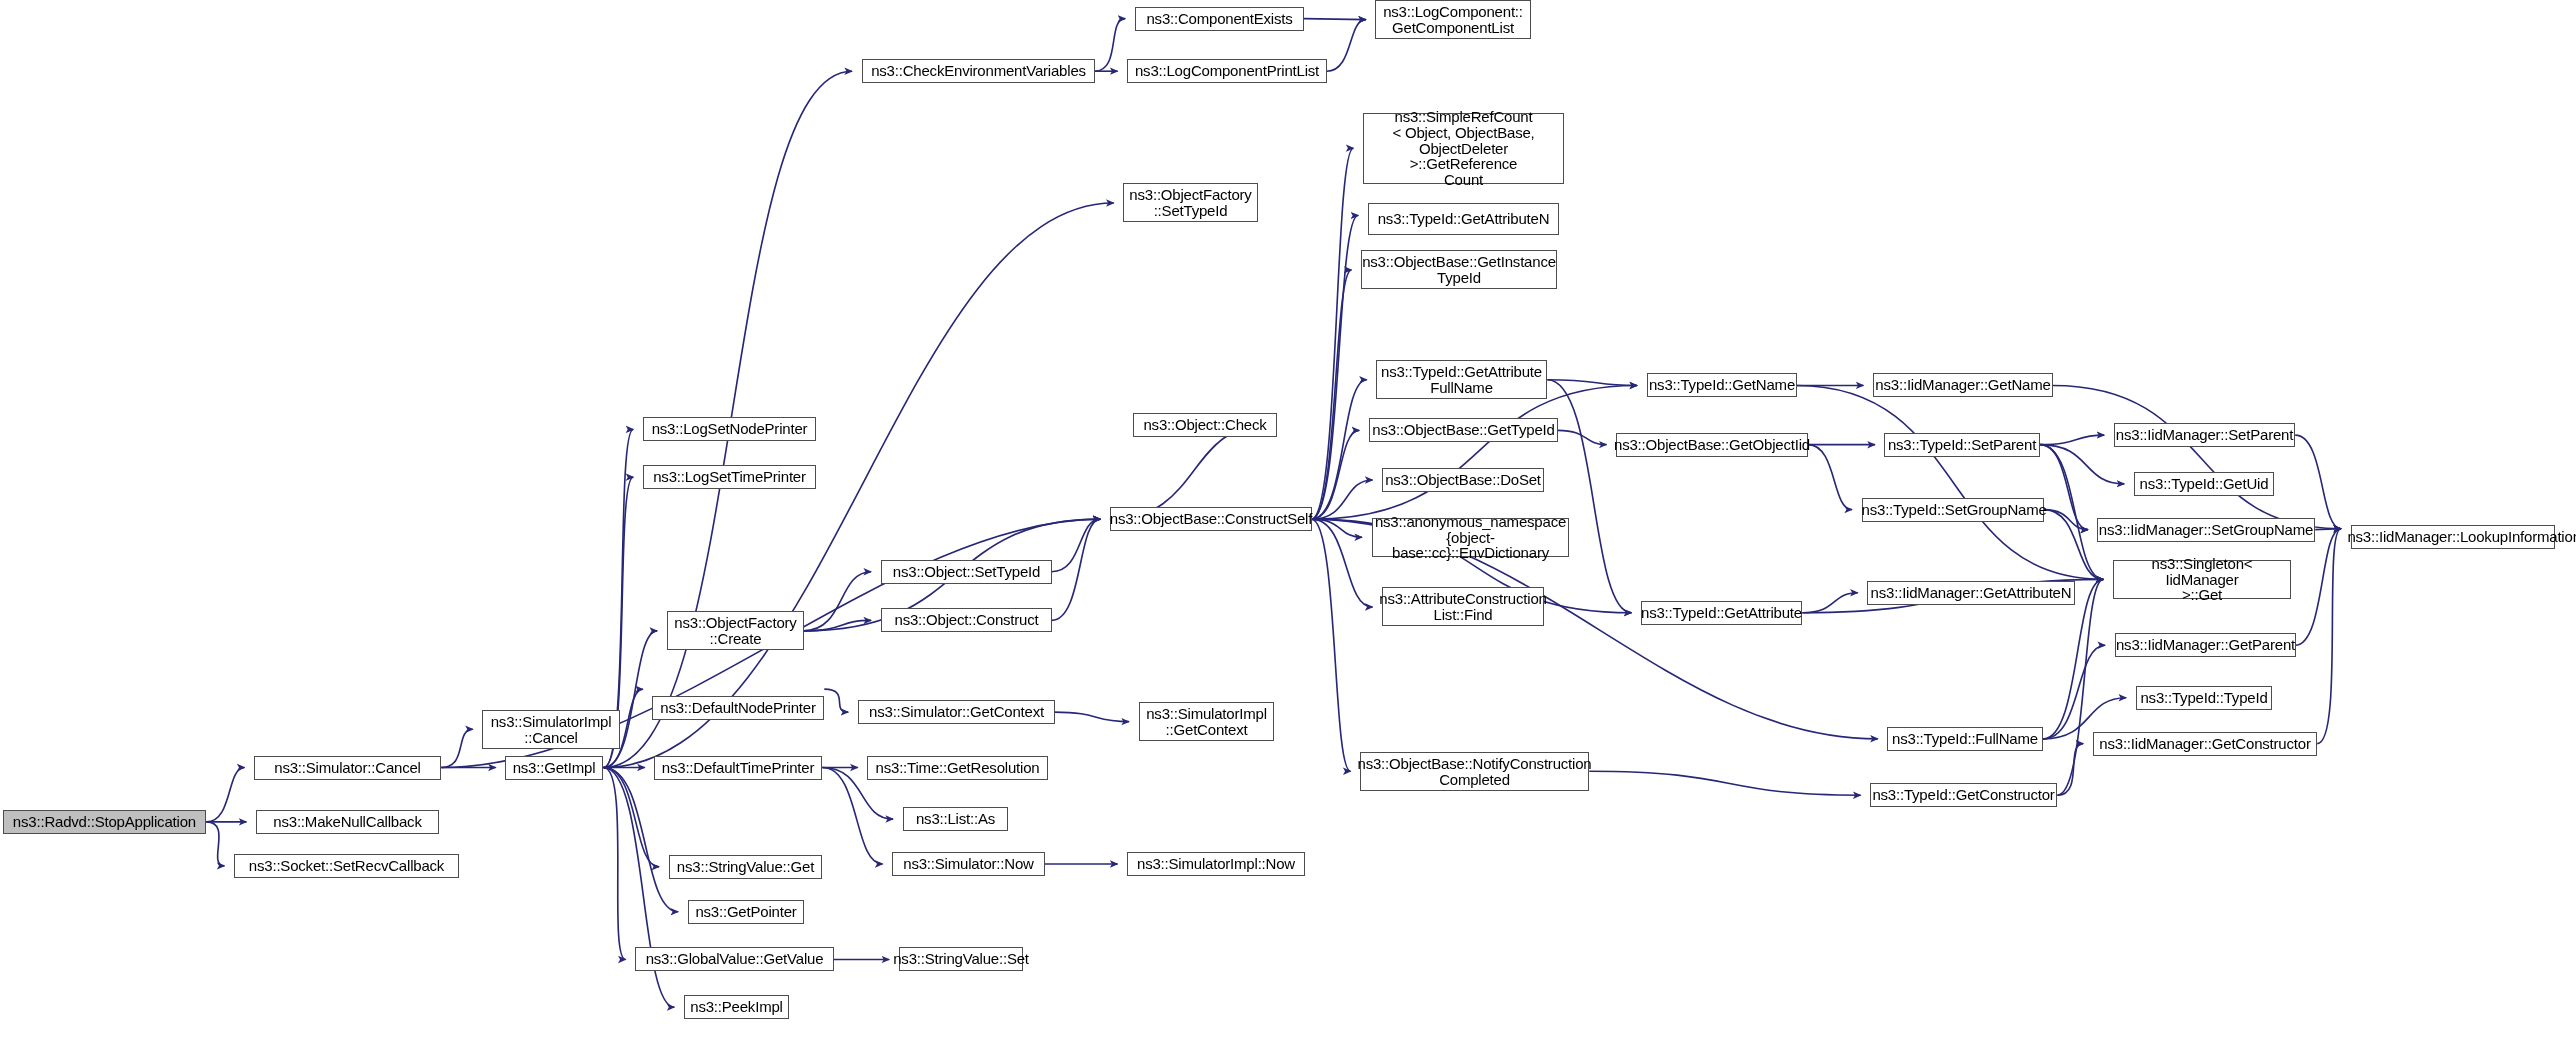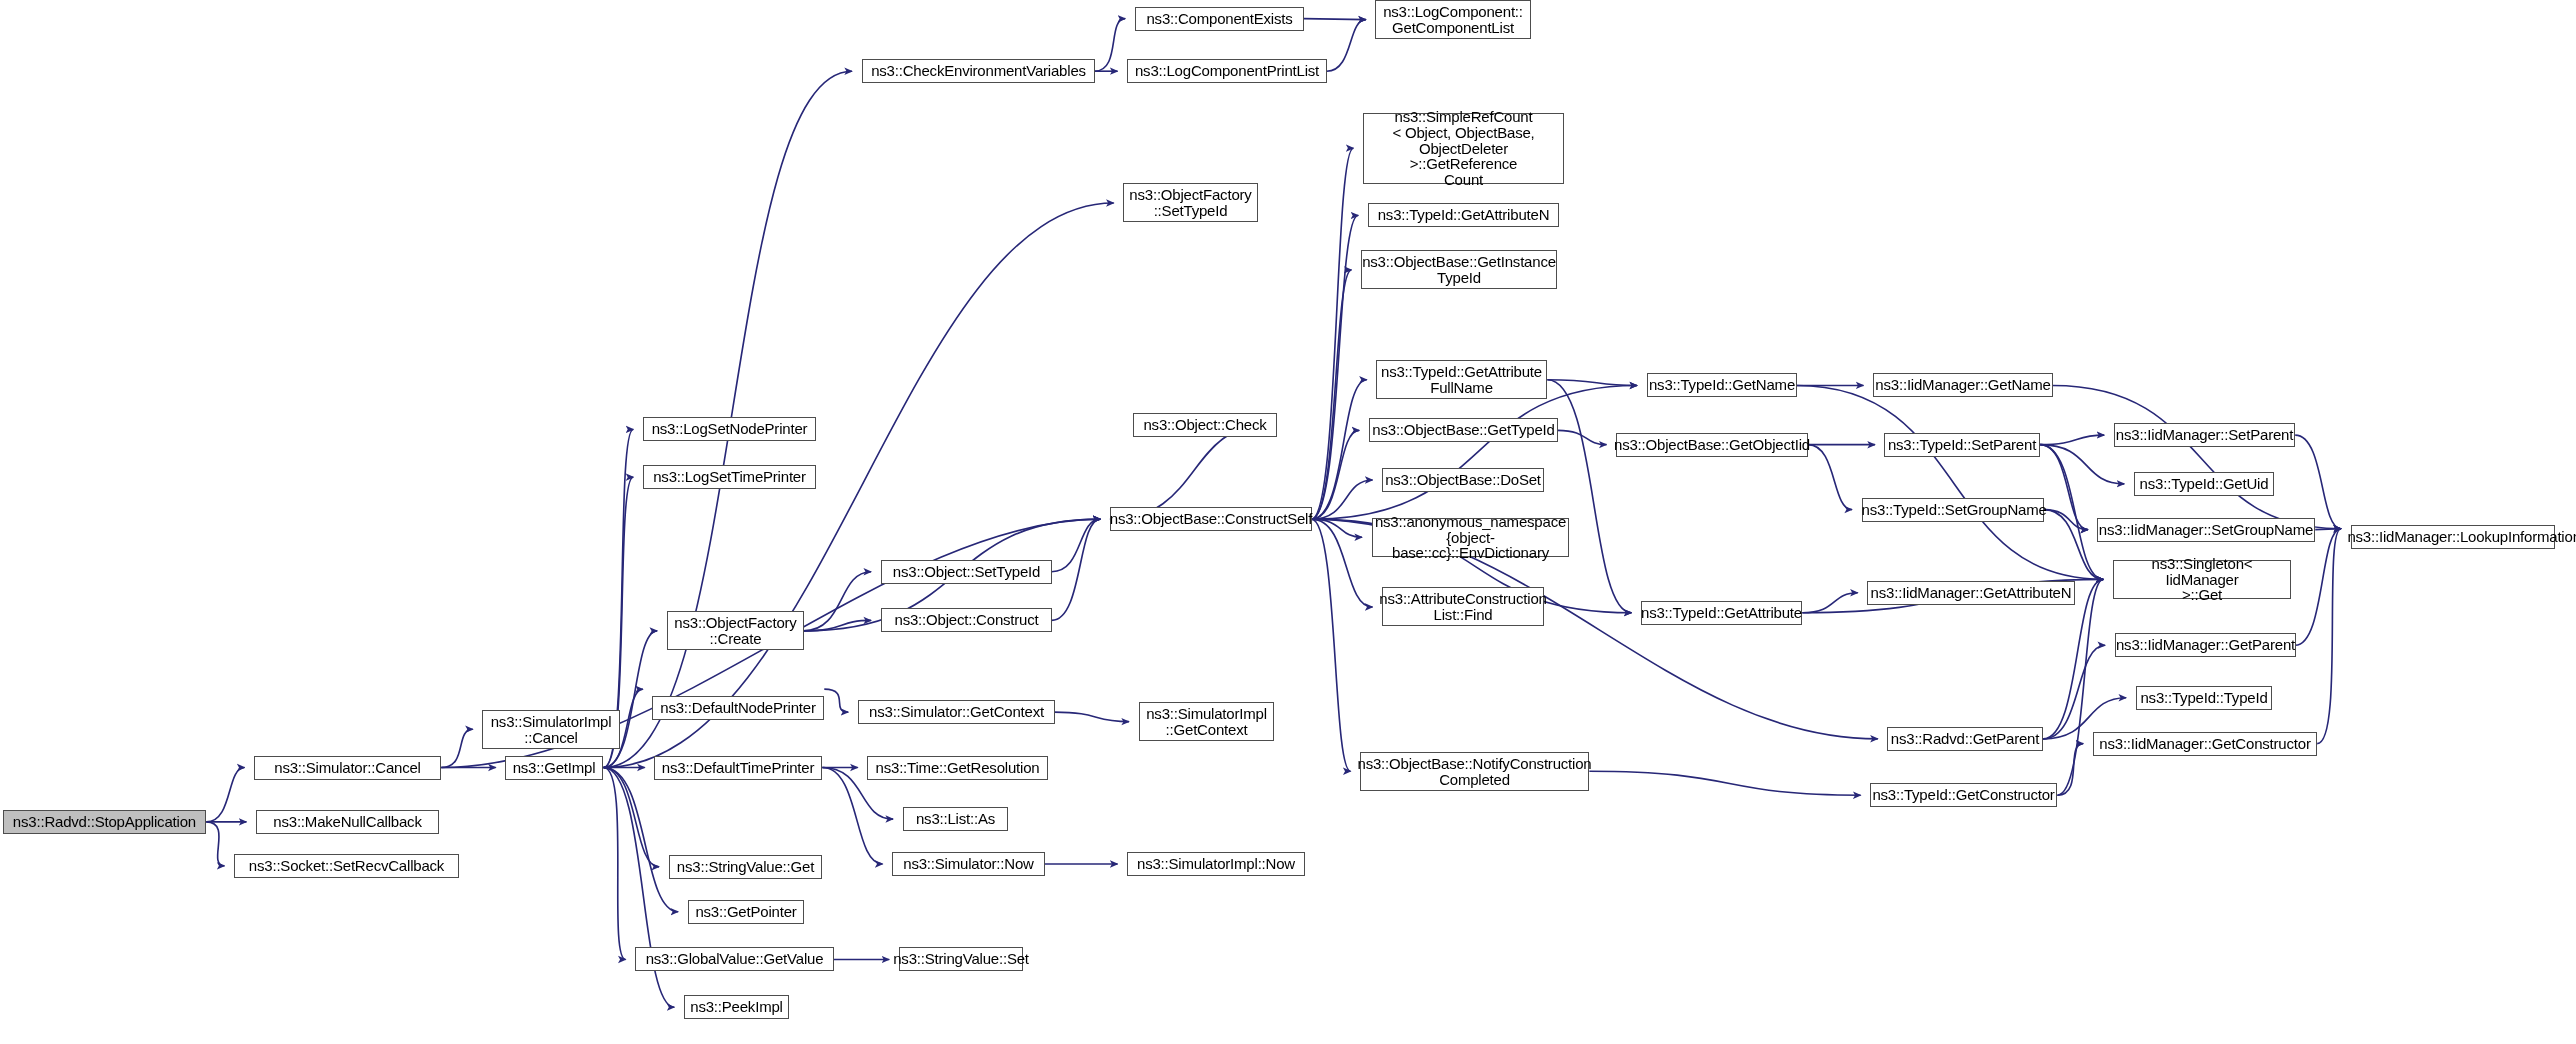--- a/index.html
+++ b/index.html
@@ -152,41 +152,41 @@
 ::SetTypeId</div>
       <div class="node thick" style="left: 1133px; top: 413px; width: 144px; height: 24px;">ns3::Object::Check</div>
       <div class="node thick" style="left: 1110px; top: 507px; width: 202px; height: 24px;">ns3::ObjectBase::ConstructSelf</div>
       <div class="node thick" style="left: 1139px; top: 702px; width: 135px; height: 39px;">ns3::SimulatorImpl
 ::GetContext</div>
       <div class="node thick" style="left: 1127px; top: 852px; width: 178px; height: 24px;">ns3::SimulatorImpl::Now</div>
       <div class="node thick" style="left: 1363px; top: 113px; width: 201px; height: 71px;">ns3::SimpleRefCount
 &lt; Object, ObjectBase,
  ObjectDeleter &gt;::GetReference
 Count</div>
-      <div class="node thick" style="left: 1368px; top: 203px; width: 191px; height: 24px;">ns3::TypeId::GetAttributeN</div>
+      <div class="node thick" style="left: 1368px; top: 203px; width: 191px; height: 32px;">ns3::TypeId::GetAttributeN</div>
       <div class="node thick" style="left: 1361px; top: 250px; width: 196px; height: 39px;">ns3::ObjectBase::GetInstance
 TypeId</div>
       <div class="node thick" style="left: 1376px; top: 360px; width: 171px; height: 39px;">ns3::TypeId::GetAttribute
 FullName</div>
       <div class="node thick" style="left: 1369px; top: 418px; width: 189px; height: 24px;">ns3::ObjectBase::GetTypeId</div>
       <div class="node thick" style="left: 1382px; top: 468px; width: 162px; height: 24px;">ns3::ObjectBase::DoSet</div>
       <div class="node thick" style="left: 1372px; top: 518px; width: 197px; height: 39px;">ns3::anonymous_namespace
 {object-base::cc}::EnvDictionary</div>
       <div class="node thick" style="left: 1382px; top: 587px; width: 162px; height: 39px;">ns3::AttributeConstruction
 List::Find</div>
       <div class="node thick" style="left: 1360px; top: 752px; width: 229px; height: 39px;">ns3::ObjectBase::NotifyConstruction
 Completed</div>
       <div class="node thick" style="left: 1647px; top: 373px; width: 150px; height: 24px;">ns3::TypeId::GetName</div>
       <div class="node thick" style="left: 1616px; top: 433px; width: 192px; height: 24px;">ns3::ObjectBase::GetObjectIid</div>
       <div class="node thick" style="left: 1641px; top: 601px; width: 161px; height: 24px;">ns3::TypeId::GetAttribute</div>
       <div class="node thick" style="left: 1873px; top: 373px; width: 180px; height: 24px;">ns3::IidManager::GetName</div>
       <div class="node thick" style="left: 1884px; top: 433px; width: 156px; height: 24px;">ns3::TypeId::SetParent</div>
       <div class="node thick" style="left: 1862px; top: 498px; width: 182px; height: 24px; padding-left: 6px;">ns3::TypeId::SetGroupName</div>
       <div class="node thick" style="left: 1867px; top: 581px; width: 208px; height: 24px;">ns3::IidManager::GetAttributeN</div>
-      <div class="node thick" style="left: 1887px; top: 727px; width: 156px; height: 24px;">ns3::Radvd::GetParent</div>
+      <div class="node thick" style="left: 1887px; top: 727px; width: 156px; height: 24px;">ns3::TypeId::FullName</div>
       <div class="node thick" style="left: 1870px; top: 783px; width: 187px; height: 24px;">ns3::TypeId::GetConstructor</div>
       <div class="node thick" style="left: 2114px; top: 423px; width: 181px; height: 24px;">ns3::IidManager::SetParent</div>
       <div class="node thick" style="left: 2134px; top: 472px; width: 140px; height: 24px;">ns3::TypeId::GetUid</div>
       <div class="node thick" style="left: 2097px; top: 518px; width: 218px; height: 24px;">ns3::IidManager::SetGroupName</div>
       <div class="node thick" style="left: 2113px; top: 560px; width: 178px; height: 39px; text-align: center;">ns3::Singleton&lt; IidManager
 &gt;::Get</div>
       <div class="node thick" style="left: 2115px; top: 633px; width: 181px; height: 24px;">ns3::IidManager::GetParent</div>
       <div class="node thick" style="left: 2136px; top: 686px; width: 136px; height: 24px;">ns3::TypeId::TypeId</div>
       <div class="node thick" style="left: 2093px; top: 732px; width: 224px; height: 24px;">ns3::IidManager::GetConstructor</div>
       <div class="node thick" style="left: 2351px; top: 525px; width: 204px; height: 24px; padding-left: 26px;">ns3::IidManager::LookupInformation</div>

